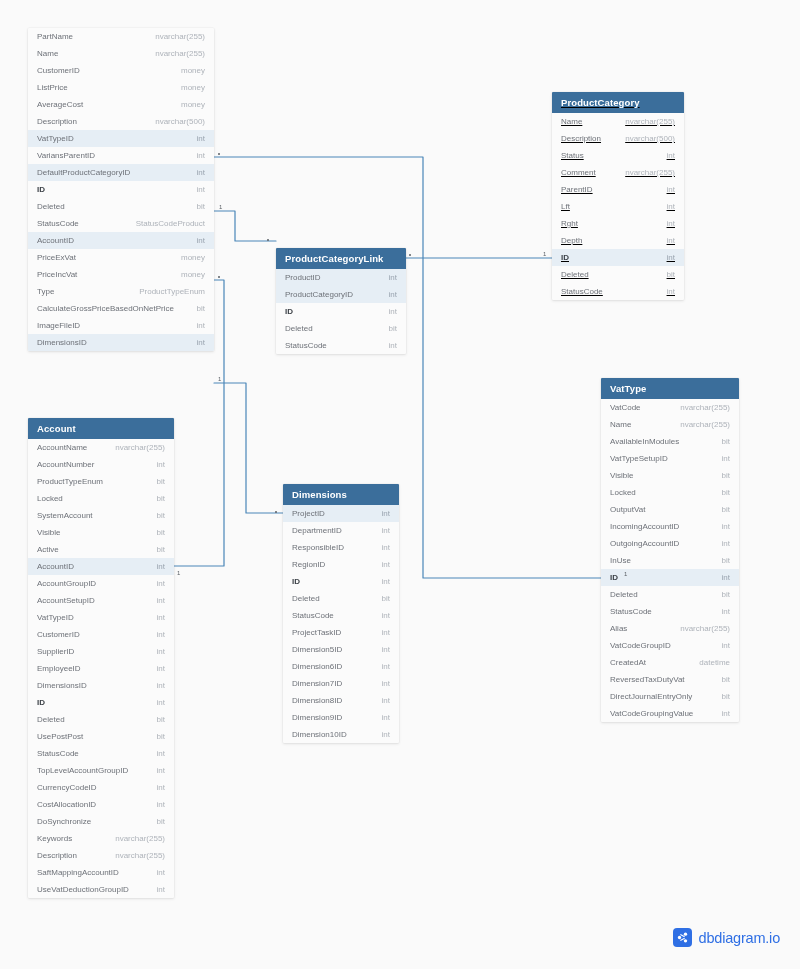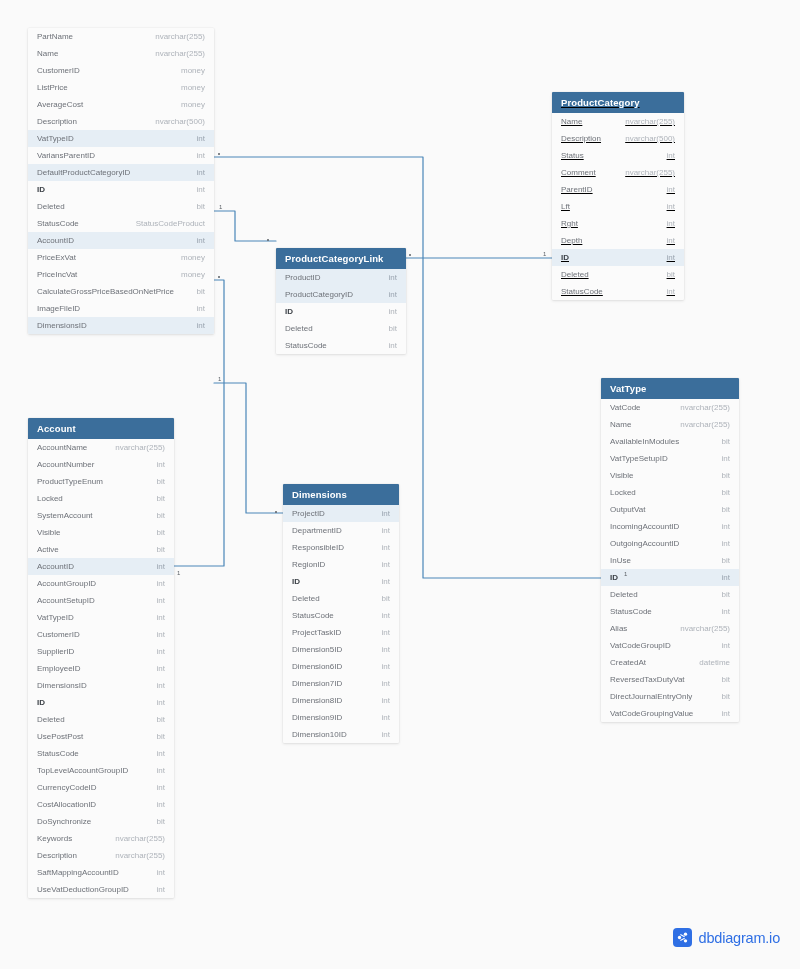--- a/index.html
+++ b/index.html
@@ -196,20 +196,24 @@
           <span class="f-name">AccountID</span>
           <span class="f-type">int</span>
         </div>
         <div class="field-row">
           <span class="f-name">PriceExVat</span>
           <span class="f-type">money</span>
         </div>
         <div class="field-row">
           <span class="f-name">PriceIncVat</span>
           <span class="f-type">money</span>
+        </div>
+        <div class="field-row">
+          <span class="f-name">Type</span>
+          <span class="f-type">ProductTypeEnum</span>
         </div>
         <div class="field-row">
           <span class="f-name">CalculateGrossPriceBasedOnNetPrice</span>
           <span class="f-type">bit</span>
         </div>
         <div class="field-row">
           <span class="f-name">ImageFileID</span>
           <span class="f-type">int</span>
         </div>
         <div class="field-row hl">

